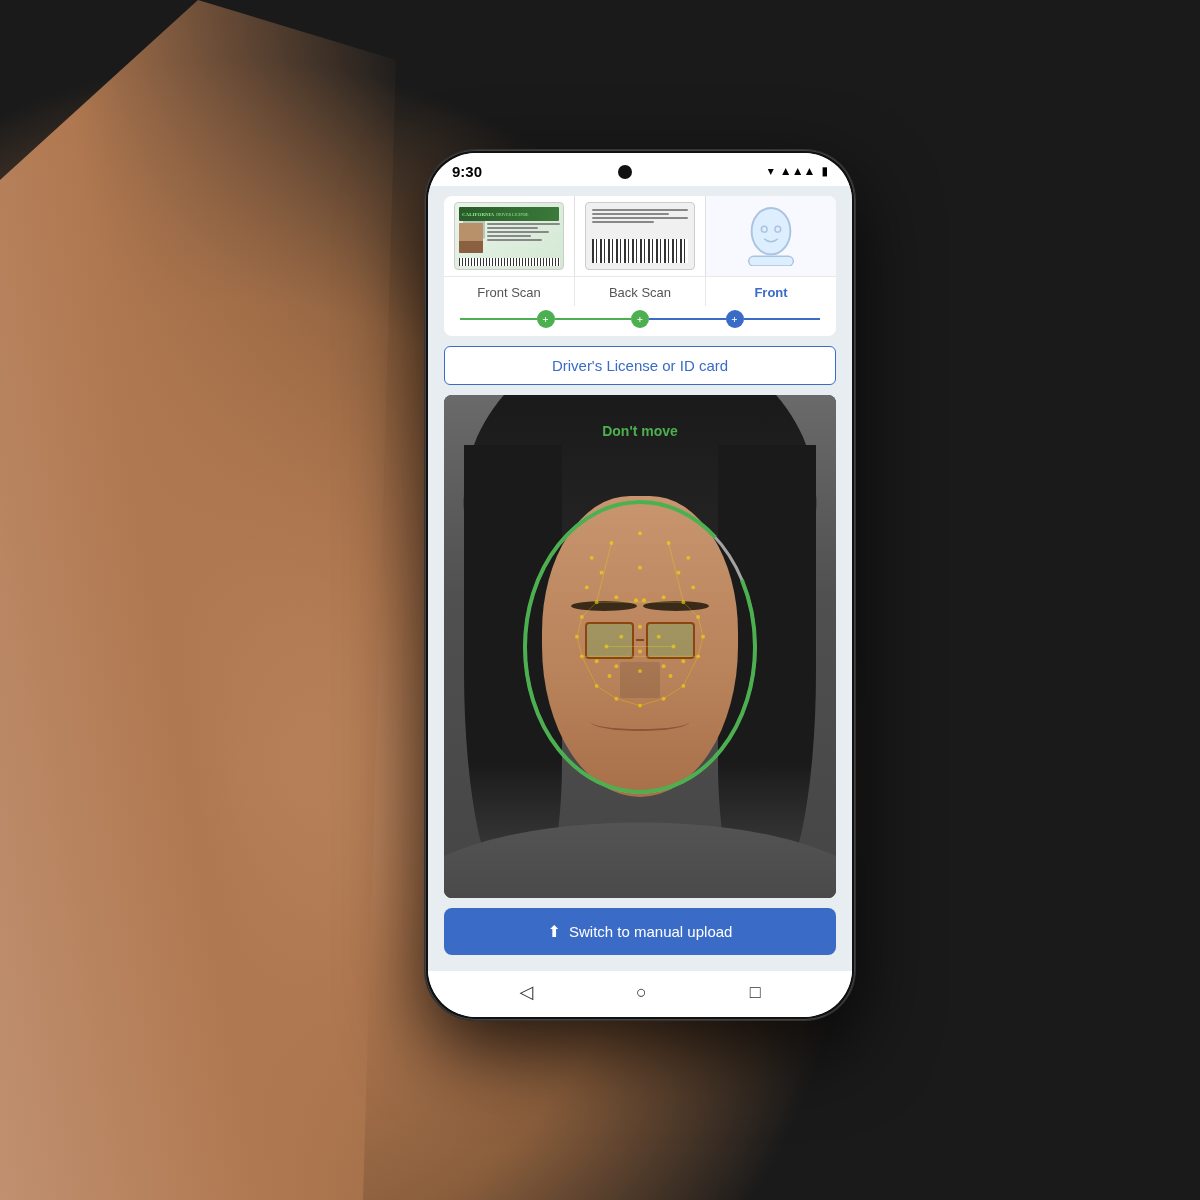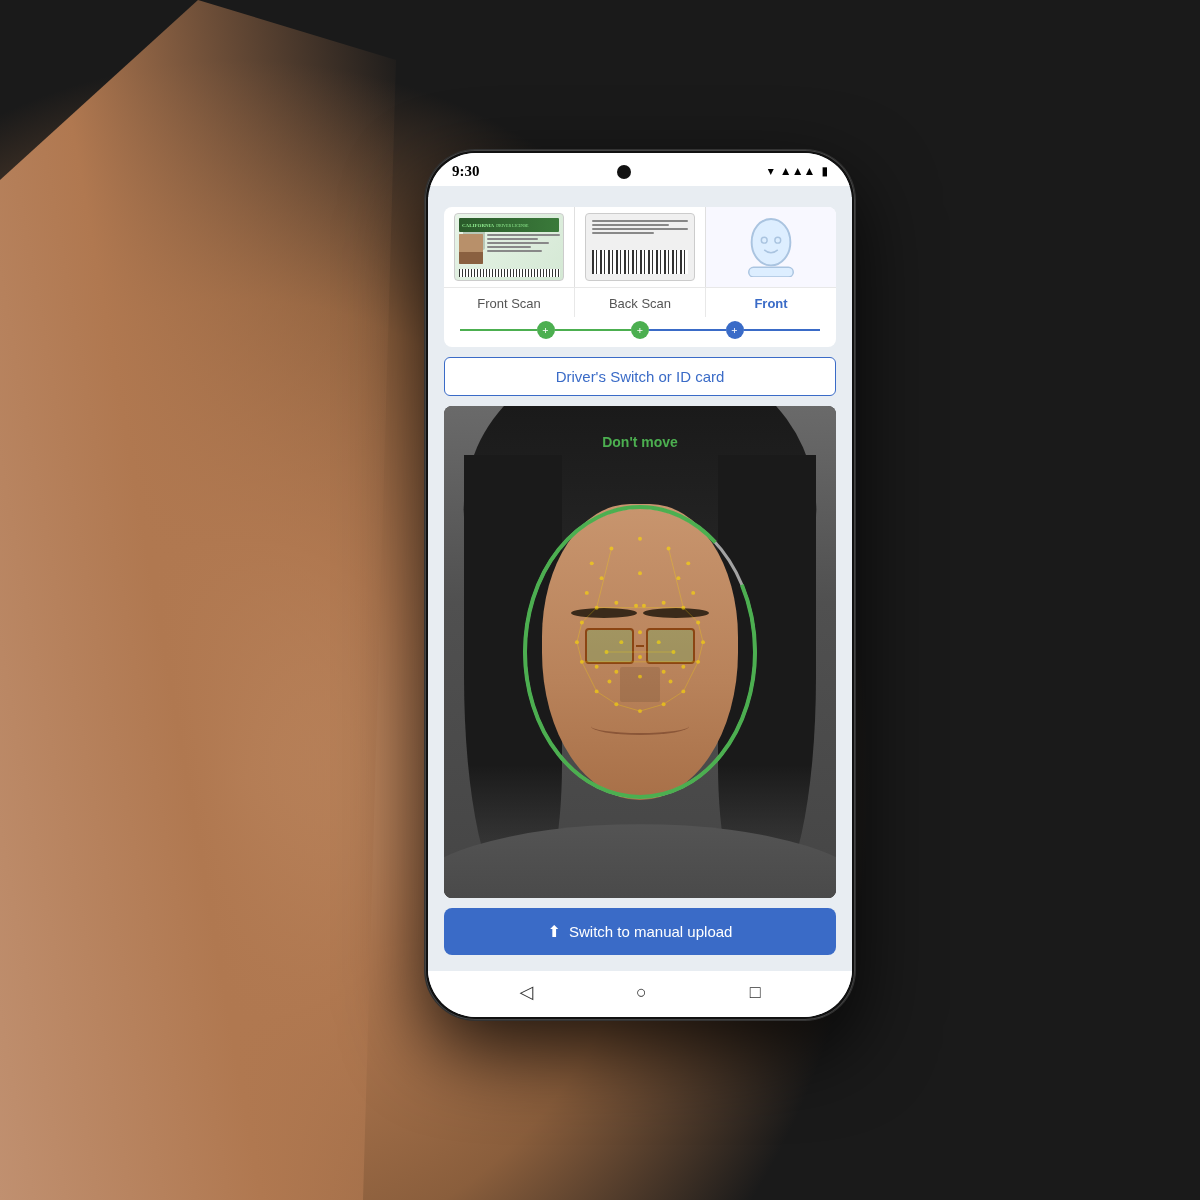--- a/index.html
+++ b/index.html
@@ -53,21 +53,21 @@
       display: flex;
       align-items: center;
       justify-content: space-between;
       padding: 10px 24px 6px;
       flex-shrink: 0;
     }
 
     .status-time {
       font-size: 15px;
       font-weight: 600;
-      font-family: Liberation Serif, serif;
+      font-family: Liberation Sans, sans-serif;
       color: #000;
     }
 
     .status-icons {
       display: flex;
       align-items: center;
       gap: 6px;
     }
 
     .camera-notch {
@@ -78,21 +78,20 @@
     }
 
     
     .app-content {
       background: #e8edf2;
       flex: 1;
       display: flex;
       flex-direction: column;
       padding: 10px 16px 16px;
       gap: 10px;
-      margin-top: 11px;
     }
 
     
     .step-tabs {
       background: white;
       border-radius: 8px;
       padding: 0;
       overflow: hidden;
     }
 
@@ -551,21 +550,21 @@
             <div class="step-line"></div>
             <div class="step-dot green">+</div>
             <div class="step-line"></div>
             <div class="step-dot green">+</div>
             <div class="step-line blue"></div>
             <div class="step-dot blue">+</div>
             <div class="step-line blue"></div>
           </div>
         </div>
 
-        <div class="doc-type-bar">Driver's Switch or ID card</div>
+        <div class="doc-type-bar">Driver's License or ID card</div>
 
         <div class="camera-view">
 
           <div class="face-photo-bg">
 
             <div class="hair"></div>
 
             <div class="hair-left"></div>
             <div class="hair-right"></div>
 

